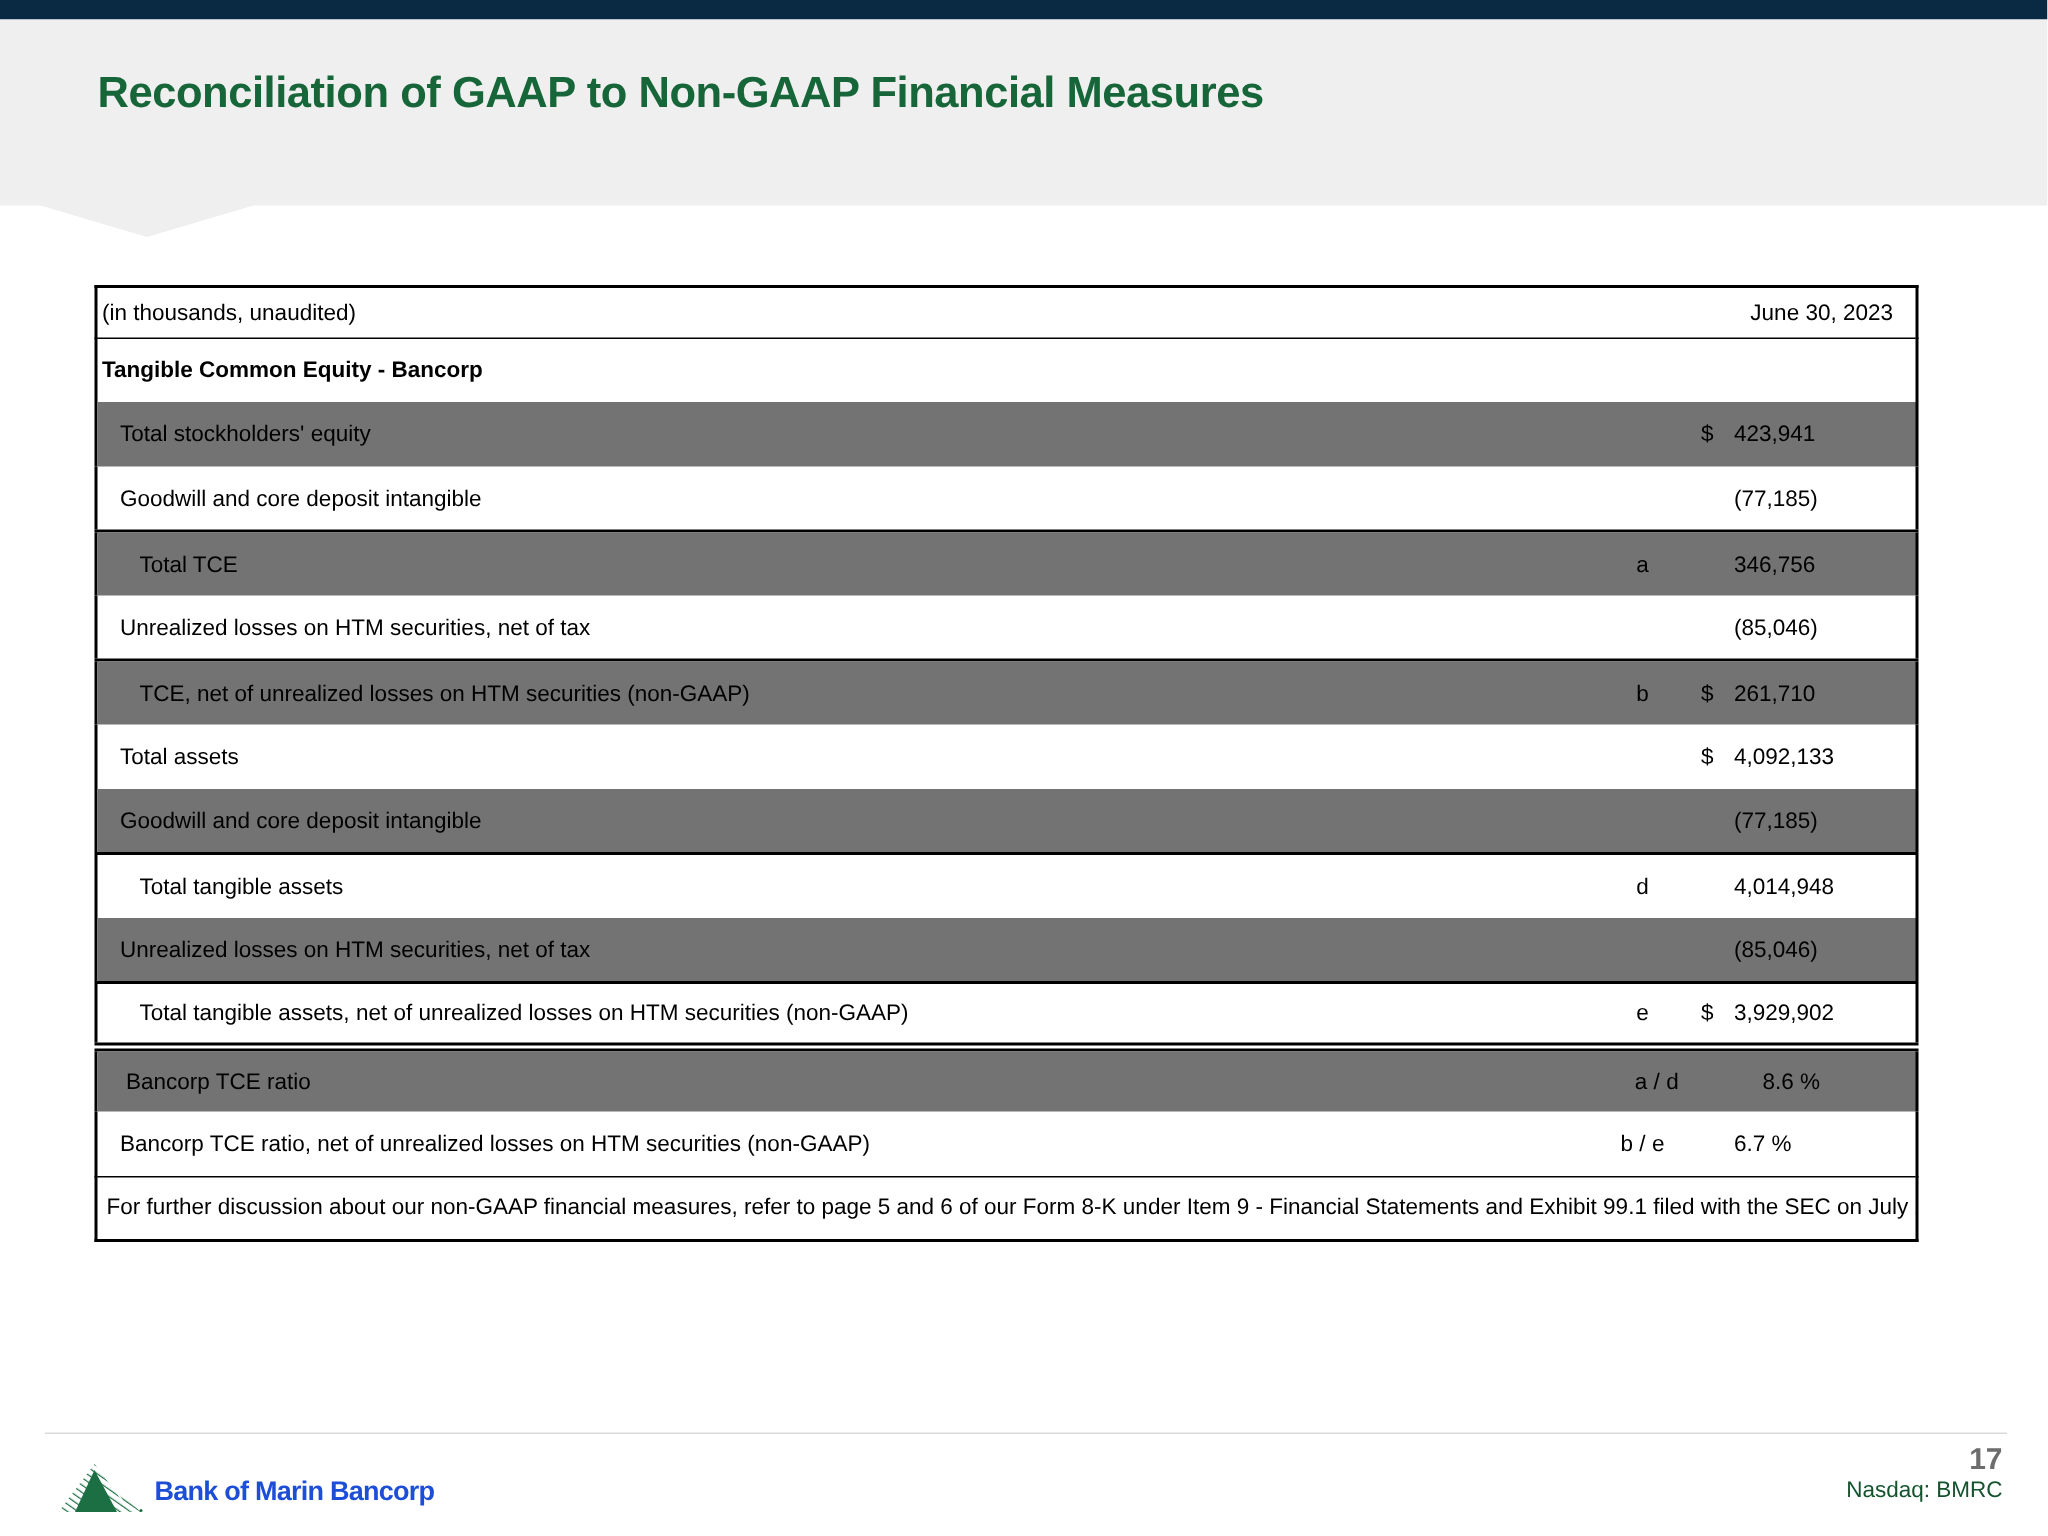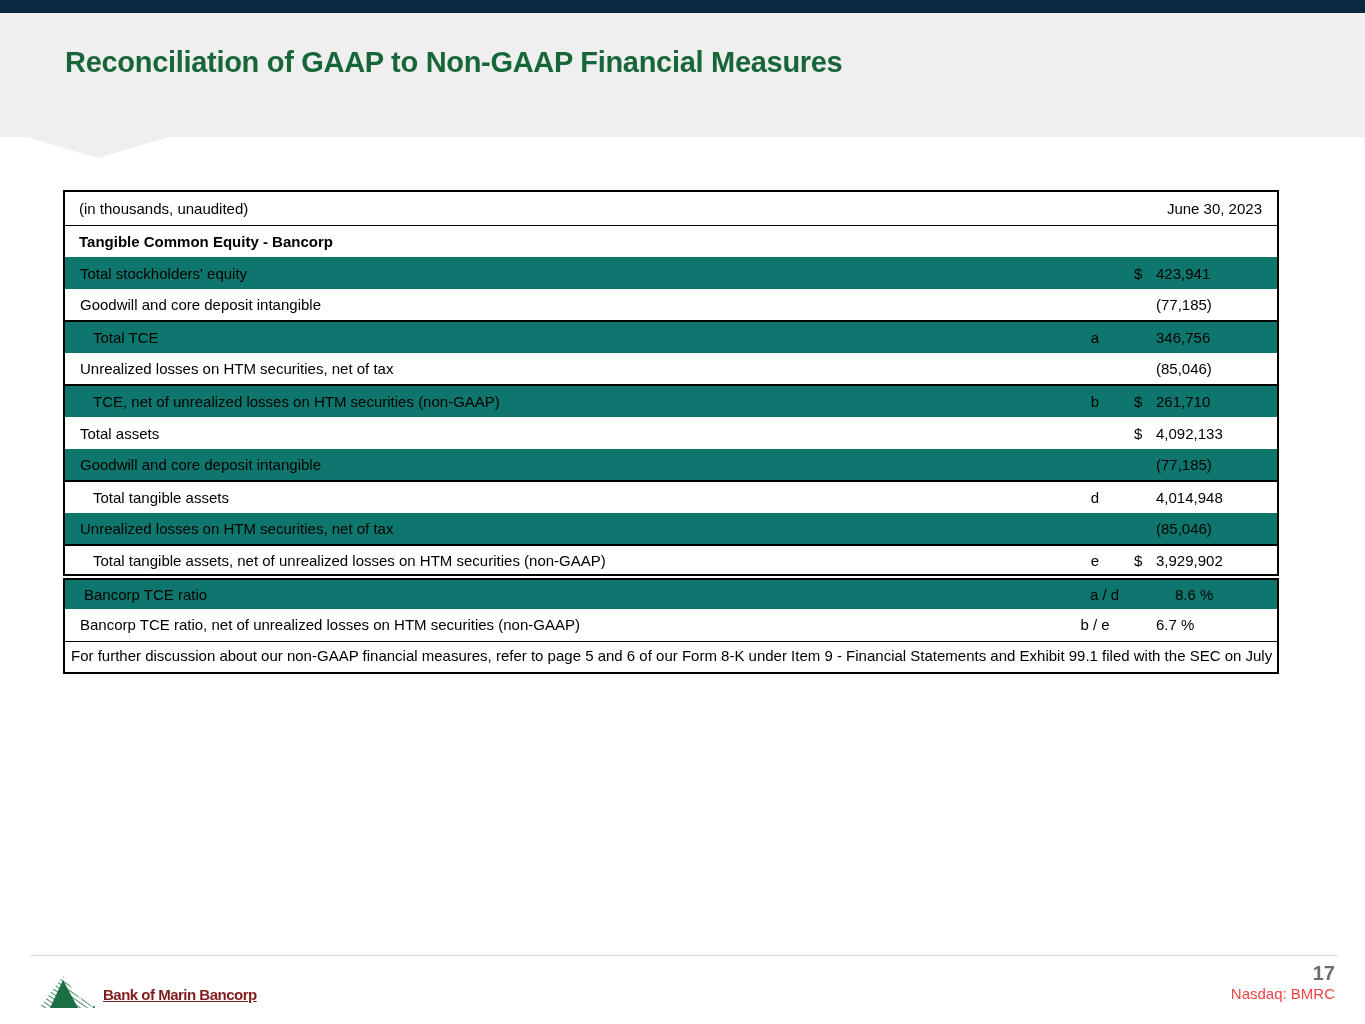--- a/index.html
+++ b/index.html
@@ -12,48 +12,48 @@
   .band h1 { position: absolute; left: 65px; top: 33px; font-size: 29px; font-weight: bold;
     color: #176639; letter-spacing: -0.3px; }
   .chevron { position: absolute; top: 132px; left: 10px; width: 0; height: 0;
     border-left: 88px solid transparent; border-right: 88px solid transparent;
     border-top: 26px solid #efefef; }
 
   
   table.fin { position: absolute; left: 63px; top: 190px; width: 1214px;
     border-collapse: collapse; border: 2px solid #000; table-layout: fixed;
     font-size: 15px; color: #000; }
-  table.fin td { vertical-align: middle; height: 32px; overflow: hidden; white-space: nowrap; }
+  table.fin td { vertical-align: middle; height: 43px; overflow: hidden; white-space: nowrap; }
   tr.r-head td { height: 34px; }
   td.lbl  { text-align: left; }
   td.ref  { text-align: center; }
   td.dol  { text-align: left; padding-left: 8px; }
   td.val  { text-align: left; padding-right: 15px; }
   tr.pct td.val { padding-right: 4px; }
   td.date { text-align: right; padding-right: 15px; }
-  .ind0 { padding-left: 14px; }
+  .ind0 { padding-left: 3px; }
   .ind1 { padding-left: 15px; }
   .ind2 { padding-left: 28px; }
   .bold { font-weight: bold; }
-  tr.shaded td { background: #0f766e; }
+  tr.shaded td { background: #737373; }
   tr.bt-thin  td { border-top: 1.5px solid #000; }
   tr.bt-thick td { border-top: 2.5px solid #000; }
   tr.bt-double td { border-top: 6px double #000; padding-left: 19px; }
   td.note { white-space: normal; text-align: justify; line-height: 19px;
     padding: 4px 6px 6px 6px; height: auto; }
 
   
   .footer-divider { position: absolute; top: 955px; left: 30px; width: 1308px;
     border-top: 1px solid #d9d9d9; }
   .logo { position: absolute; left: 38px; top: 974px; display: flex; align-items: center; gap: 7px; }
-  .logo-text { color: #7f1d1d; font-weight: bold; font-size: 15px; letter-spacing: -0.5px; text-decoration: underline; }
+  .logo-text { color: #1d4ed8; font-weight: bold; font-size: 18px; letter-spacing: -0.5px; }
   .pageno { position: absolute; top: 962px; right: 30px; font-size: 20px; font-weight: bold;
     color: #6d6d6d; text-align: right; }
   .ticker { position: absolute; top: 985px; right: 30px; font-size: 15px;
-    color: #ef4444; text-align: right; }
+    color: #14532d; text-align: right; }
 </style>
 </head>
 <body>
 
 <div class="topbar"></div>
 <div class="band">
   <h1>Reconciliation of GAAP to Non-GAAP Financial Measures</h1>
 </div>
 <div class="chevron"></div>
 

